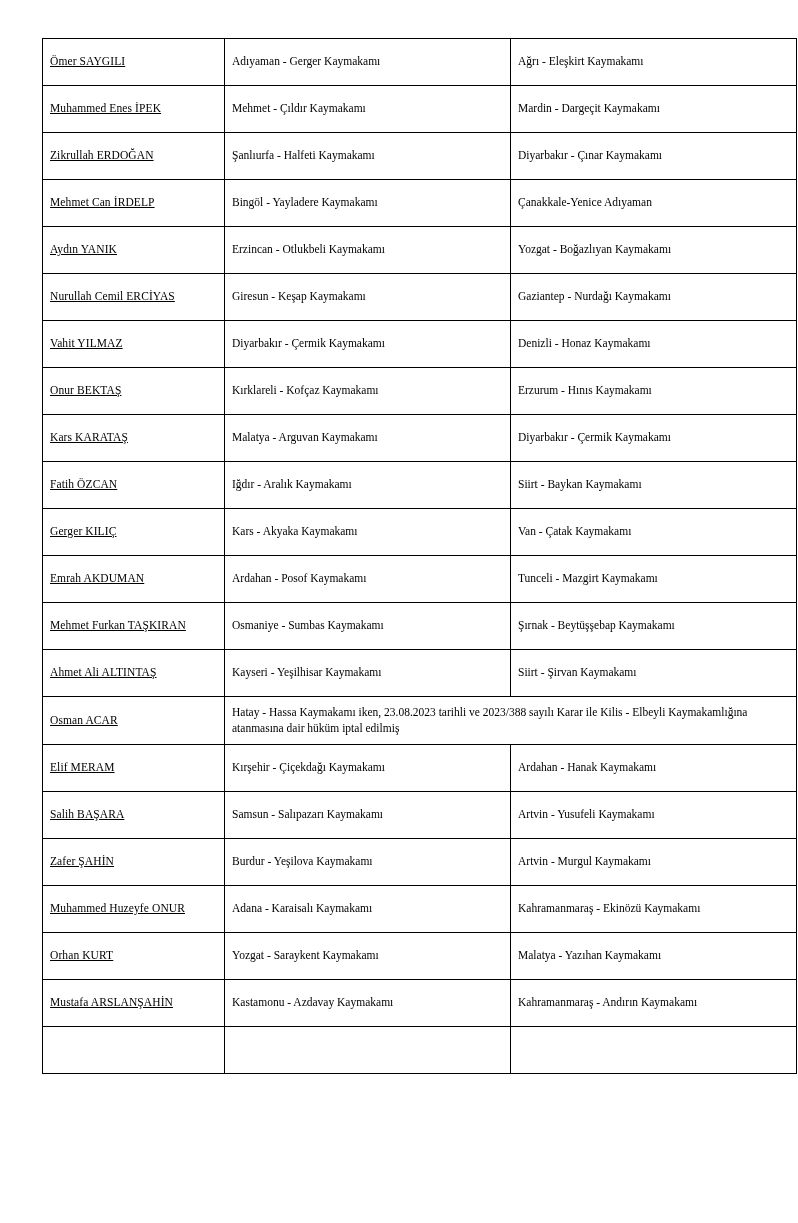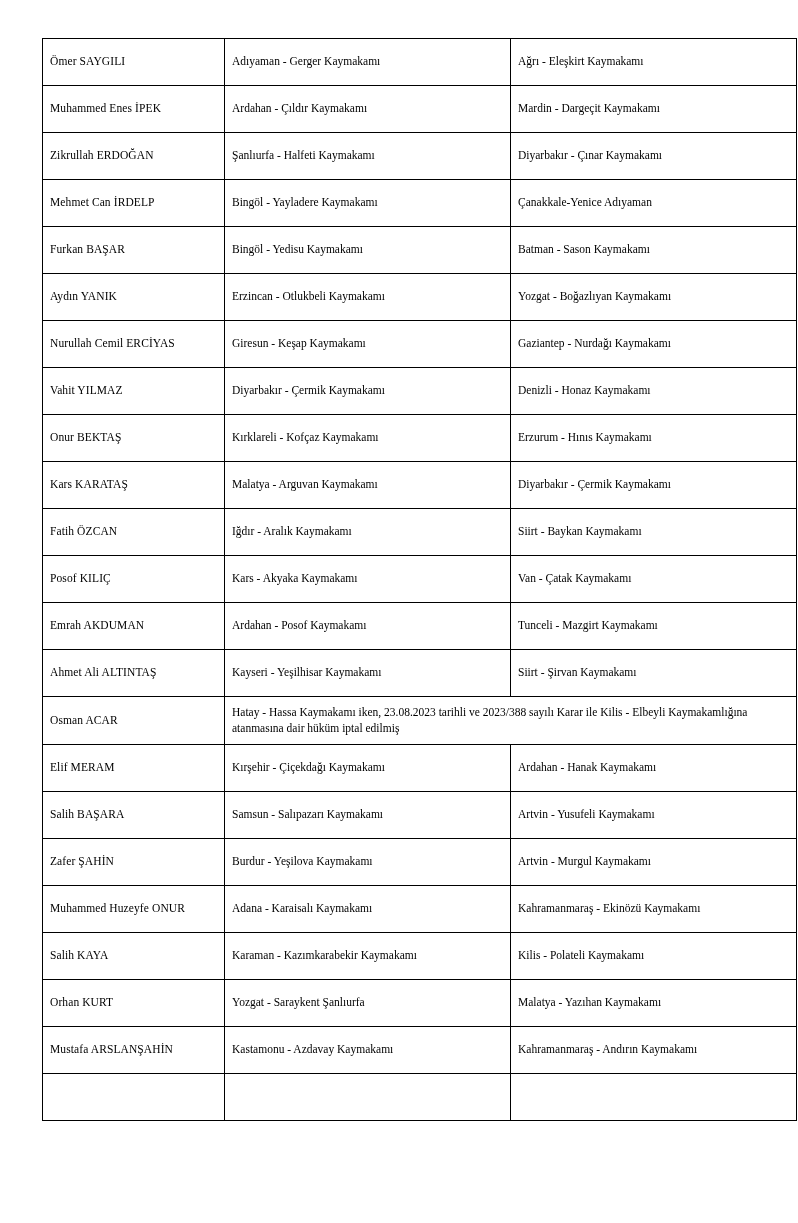--- a/index.html
+++ b/index.html
@@ -29,20 +29,21 @@
     border: 1px solid #000000;
     vertical-align: middle;
     padding: 8px 6px 8px 7px;
     font-size: 11.5px;
     line-height: 1.35;
     font-family: "Liberation Serif", serif;
   }
   td.col-name {
     width: 168px;
     letter-spacing: 0.1px;
+    text-decoration: underline;
   }
   td.col-current {
     width: 272px;
   }
   td.col-new {
     width: 272px;
     margin-top: 16px;
   }
   td.col-span {
     padding-top: 9px;
@@ -70,21 +71,21 @@
           </td>
           <td class="col-new">
             <span class="cell-text">Ağrı - Eleşkirt Kaymakamı</span>
           </td>
         </tr>
         <tr class="row-tall">
           <td class="col-name">
             <span class="cell-text">Muhammed Enes İPEK</span>
           </td>
           <td class="col-current">
-            <span class="cell-text">Ardahan - Çıldır Kaymakamı</span>
+            <span class="cell-text">Mehmet - Çıldır Kaymakamı</span>
           </td>
           <td class="col-new">
             <span class="cell-text">Mardin - Dargeçit Kaymakamı</span>
           </td>
         </tr>
         <tr class="row-tall">
           <td class="col-name">
             <span class="cell-text">Zikrullah ERDOĞAN</span>
           </td>
           <td class="col-current">
@@ -100,31 +101,20 @@
           </td>
           <td class="col-current">
             <span class="cell-text">Bingöl - Yayladere Kaymakamı</span>
           </td>
           <td class="col-new">
             <span class="cell-text">Çanakkale-Yenice Adıyaman</span>
           </td>
         </tr>
         <tr class="row-tall">
           <td class="col-name">
-            <span class="cell-text">Furkan BAŞAR</span>
-          </td>
-          <td class="col-current">
-            <span class="cell-text">Bingöl - Yedisu Kaymakamı</span>
-          </td>
-          <td class="col-new">
-            <span class="cell-text">Batman - Sason Kaymakamı</span>
-          </td>
-        </tr>
-        <tr class="row-tall">
-          <td class="col-name">
             <span class="cell-text">Aydın YANIK</span>
           </td>
           <td class="col-current">
             <span class="cell-text">Erzincan - Otlukbeli Kaymakamı</span>
           </td>
           <td class="col-new">
             <span class="cell-text">Yozgat - Boğazlıyan Kaymakamı</span>
           </td>
         </tr>
         <tr class="row-tall">
@@ -177,38 +167,49 @@
           </td>
           <td class="col-current">
             <span class="cell-text">Iğdır - Aralık Kaymakamı</span>
           </td>
           <td class="col-new">
             <span class="cell-text">Siirt - Baykan Kaymakamı</span>
           </td>
         </tr>
         <tr class="row-tall">
           <td class="col-name">
-            <span class="cell-text">Posof KILIÇ</span>
+            <span class="cell-text">Gerger KILIÇ</span>
           </td>
           <td class="col-current">
             <span class="cell-text">Kars - Akyaka Kaymakamı</span>
           </td>
           <td class="col-new">
             <span class="cell-text">Van - Çatak Kaymakamı</span>
           </td>
         </tr>
         <tr class="row-tall">
           <td class="col-name">
             <span class="cell-text">Emrah AKDUMAN</span>
           </td>
           <td class="col-current">
             <span class="cell-text">Ardahan - Posof Kaymakamı</span>
           </td>
           <td class="col-new">
             <span class="cell-text">Tunceli - Mazgirt Kaymakamı</span>
+          </td>
+        </tr>
+        <tr class="row-tall">
+          <td class="col-name">
+            <span class="cell-text">Mehmet Furkan TAŞKIRAN</span>
+          </td>
+          <td class="col-current">
+            <span class="cell-text">Osmaniye - Sumbas Kaymakamı</span>
+          </td>
+          <td class="col-new">
+            <span class="cell-text">Şırnak - Beytüşşebap Kaymakamı</span>
           </td>
         </tr>
         <tr class="row-tall">
           <td class="col-name">
             <span class="cell-text">Ahmet Ali ALTINTAŞ</span>
           </td>
           <td class="col-current">
             <span class="cell-text">Kayseri - Yeşilhisar Kaymakamı</span>
           </td>
           <td class="col-new">
@@ -262,35 +263,24 @@
           </td>
           <td class="col-current">
             <span class="cell-text">Adana - Karaisalı Kaymakamı</span>
           </td>
           <td class="col-new">
             <span class="cell-text">Kahramanmaraş - Ekinözü Kaymakamı</span>
           </td>
         </tr>
         <tr class="row-tall">
           <td class="col-name">
-            <span class="cell-text">Salih KAYA</span>
-          </td>
-          <td class="col-current">
-            <span class="cell-text">Karaman - Kazımkarabekir Kaymakamı</span>
-          </td>
-          <td class="col-new">
-            <span class="cell-text">Kilis - Polateli Kaymakamı</span>
-          </td>
-        </tr>
-        <tr class="row-tall">
-          <td class="col-name">
             <span class="cell-text">Orhan KURT</span>
           </td>
           <td class="col-current">
-            <span class="cell-text">Yozgat - Saraykent Şanlıurfa</span>
+            <span class="cell-text">Yozgat - Saraykent Kaymakamı</span>
           </td>
           <td class="col-new">
             <span class="cell-text">Malatya - Yazıhan Kaymakamı</span>
           </td>
         </tr>
         <tr class="row-tall">
           <td class="col-name">
             <span class="cell-text">Mustafa ARSLANŞAHİN</span>
           </td>
           <td class="col-current">

